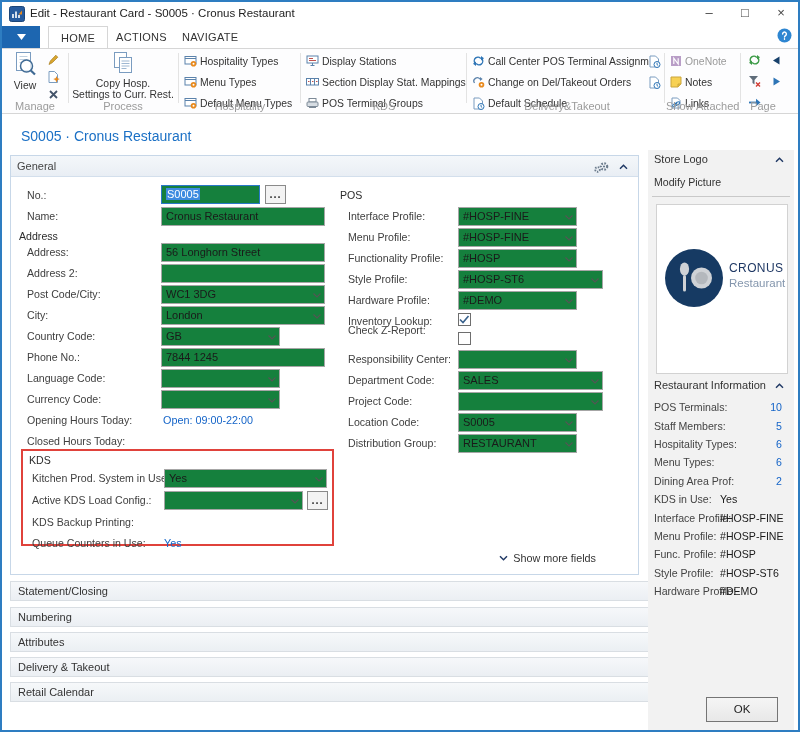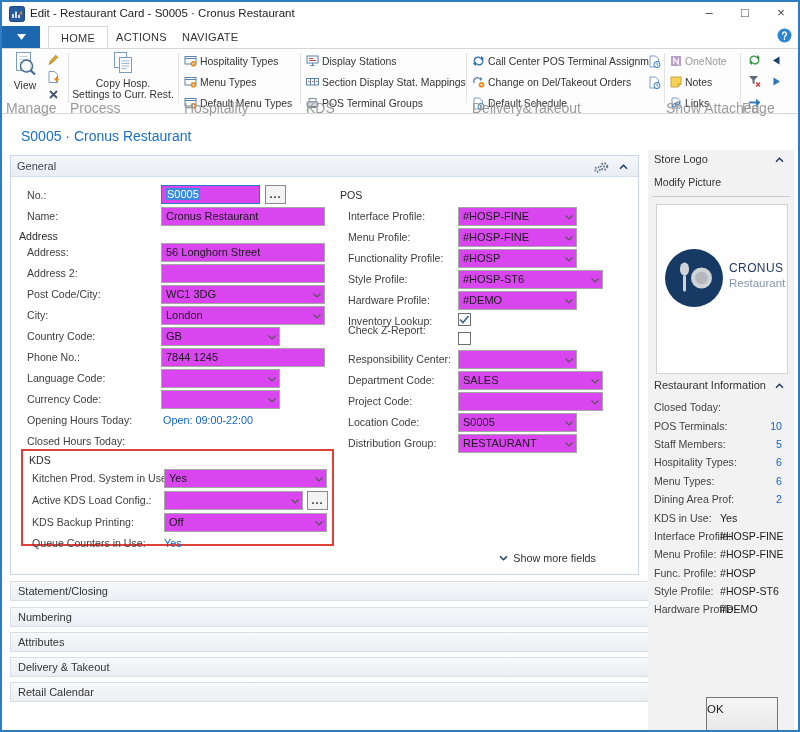--- a/index.html
+++ b/index.html
@@ -14,34 +14,34 @@
   .wbtn{position:absolute;top:0;width:34px;height:24px;text-align:center;line-height:22px;font-size:13px;color:#444;cursor:default}
   
   .tabrow{position:absolute;left:0;top:24px;right:0;height:22px;background:#fff}
   .appmenu{position:absolute;left:0;top:0;width:38px;height:22px;background:#1d66b0;display:flex;align-items:center;justify-content:center}
   .tab{position:absolute;top:0;height:22px;line-height:22px;padding:0 12px;font-size:11px;color:#333;letter-spacing:.3px}
   .tab.active{background:#fff;border:1px solid #d6d6d6;border-bottom:none}
   .helpbtn{position:absolute;right:6px;top:26px}
   
   .ribbon{position:absolute;left:0;top:46px;right:0;height:66px;background:#fdfdfe;border-top:1px solid #d6d6d6;border-bottom:1px solid #d6d6d6}
   .rdiv{position:absolute;top:4px;height:50px;width:1px;background:#e3e3e3}
-  .gcap{position:absolute;top:51px;font-size:14px;color:#9b9b9b;white-space:nowrap}
+  .gcap{position:absolute;top:51px;font-size:11px;color:#9b9b9b;text-align:center;white-space:nowrap}
   .rbig{position:absolute;top:2px;width:70px;text-align:center;font-size:10.4px;color:#333;cursor:default}
   .rbig .bic{display:inline-block}
   .rsmall{position:absolute;height:16px;display:flex;align-items:center;gap:3px;font-size:10.4px;color:#333;white-space:nowrap;cursor:default}
   .rsmall.gray{color:#9a9a9a}
   .ricbtn{position:absolute;width:18px;height:16px;display:flex;align-items:center;justify-content:center}
   
   .pagetitle{position:absolute;left:19px;top:126px;font-size:14px;color:#1b70c5;white-space:nowrap}
   .ft{position:absolute;left:8px;top:153px;width:629px;height:420px;border:1px solid #c7d7e8;background:#fff}
   .ft-head{position:absolute;left:0;top:0;right:0;height:21px;background:linear-gradient(#f4f7fa,#e9eef4);border-bottom:1px solid #d3dfec}
   .ft-head .t{position:absolute;left:6px;top:4px;font-size:11px;color:#444}
   .lbl{position:absolute;font-size:10.6px;color:#404040;white-space:nowrap}
   .cap{position:absolute;font-size:10.6px;font-weight:400;color:#2b2b2b;white-space:nowrap}
-  .fld{position:absolute;height:19px;border:1px solid #a6a6a6;background:#d946ef;padding:0 15px 0 4px;font-size:11px;line-height:17px;color:#1a1a1a;white-space:nowrap;overflow:hidden}
+  .fld{position:absolute;height:19px;border:1px solid #a6a6a6;background:#15803d;padding:0 15px 0 4px;font-size:11px;line-height:17px;color:#1a1a1a;white-space:nowrap;overflow:hidden}
   .fld.plain{padding-right:4px}
   .fld .chev{position:absolute;right:3px;top:7px}
   .fld.focus{border-color:#2a78c9}
   .selval{background:#3d8be0;color:#fff;padding:0 1px}
   .assist{position:absolute;width:21px;height:19px;border:1px solid #8a8a8a;background:#f3f3f3;text-align:center;line-height:16px;font-size:11px;font-weight:700;color:#333;letter-spacing:1px}
   .cbx{position:absolute;width:13px;height:13px;border:1px solid #6e6e6e;background:#fff}
   .linkval{position:absolute;font-size:10.8px;color:#1464c8;white-space:nowrap}
   .kdsbox{position:absolute;left:10px;top:293px;width:313px;height:97px;border:2px solid #e0423b}
   .showmore{position:absolute;right:42px;top:396px;font-size:10.8px;color:#333;display:flex;align-items:center;gap:5px}
   
@@ -58,21 +58,21 @@
   .picbox{position:absolute;left:8px;top:54px;width:132px;height:170px;background:#fff;border:1px solid #d2d2d2}
   .logo-circle{position:absolute;left:8px;top:44px}
   .logo-name{position:absolute;left:72px;top:56px;font-size:12px;font-weight:400;color:#1f3864;letter-spacing:.4px}
   .logo-sub{position:absolute;left:72px;top:72px;font-size:11.5px;color:#8496ad}
   .fb-rows{position:absolute;left:0;right:0;top:248px}
   .fb-row{display:flex;align-items:center;height:18.4px;padding:0 12px 0 6px;font-size:10.6px;color:#444}
   .fb-label{width:66px;flex:none;white-space:nowrap}
   .fb-val{flex:1;color:#1a1a1a;white-space:nowrap}
   .fb-val.num{text-align:right;color:#1464c8}
   
-  .okbtn{position:absolute;left:704px;top:695px;width:72px;height:36px;background:linear-gradient(#f5f5f5,#e8e8e8);border:1px solid #757575;font-size:11.5px;color:#222;line-height:23px}
+  .okbtn{position:absolute;left:704px;top:695px;width:72px;height:25px;background:linear-gradient(#f5f5f5,#e8e8e8);border:1px solid #757575;font-size:11.5px;color:#222;text-align:center;line-height:23px}
 </style>
 </head>
 <body>
 
 <div id="win">
 
   <div class="titlebar">
     <span class="appicon">
       <svg width="16" height="16">
           <rect x="0.5" y="0.5" width="15" height="15" rx="2" fill="#265b9e" stroke="#1c4679"></rect>
@@ -443,25 +443,20 @@
 
       <span class="lbl" style="left:9px;top:43px">Active KDS Load Config.:</span>
       <div class="fld" style="left:141px;top:40px;width:139px"><span></span><span class="chev">
             <svg width="8" height="5">
               <path d="M0.5 0.5 L4 4 L7.5 0.5" fill="none" stroke="#555" stroke-width="1.1"></path>
             </svg>
           </span></div>
       <span class="assist" style="left:284px;top:40px">...</span>
 
       <span class="lbl" style="left:9px;top:65px">KDS Backup Printing:</span>
-      <div class="fld" style="left:141px;top:62px;width:163px"><span>Off</span><span class="chev">
-            <svg width="8" height="5">
-              <path d="M0.5 0.5 L4 4 L7.5 0.5" fill="none" stroke="#555" stroke-width="1.1"></path>
-            </svg>
-          </span></div>
 
       <span class="lbl" style="left:9px;top:86px">Queue Counters in Use:</span>
       <span class="linkval" style="left:141px;top:86px">Yes</span>
     </div>
 
     <span class="cap" style="left:329px;top:33px">POS</span>
 
     <span class="lbl" style="left:337px;top:54px">Interface Profile:</span>
     <div class="fld" style="left:447px;top:51px;width:119px"><span>#HOSP-FINE</span><span class="chev">
           <svg width="8" height="5">
@@ -623,24 +618,20 @@
       <span class="t">Restaurant Information</span>
       <span class="chv">
           <svg width="9" height="6">
             <path d="M1 4.8 L4.5 1.2 L8 4.8" fill="none" stroke="#1f3864" stroke-width="1.4"></path>
           </svg>
         </span>
     </div>
 
     <div class="fb-rows">
       <div class="fb-row">
-          <span class="fb-label">Closed Today:</span>
-          <span class="fb-val"></span>
-        </div>
-      <div class="fb-row">
           <span class="fb-label">POS Terminals:</span>
           <span class="fb-val num">10</span>
         </div>
       <div class="fb-row">
           <span class="fb-label">Staff Members:</span>
           <span class="fb-val num">5</span>
         </div>
       <div class="fb-row">
           <span class="fb-label">Hospitality Types:</span>
           <span class="fb-val num">6</span>

